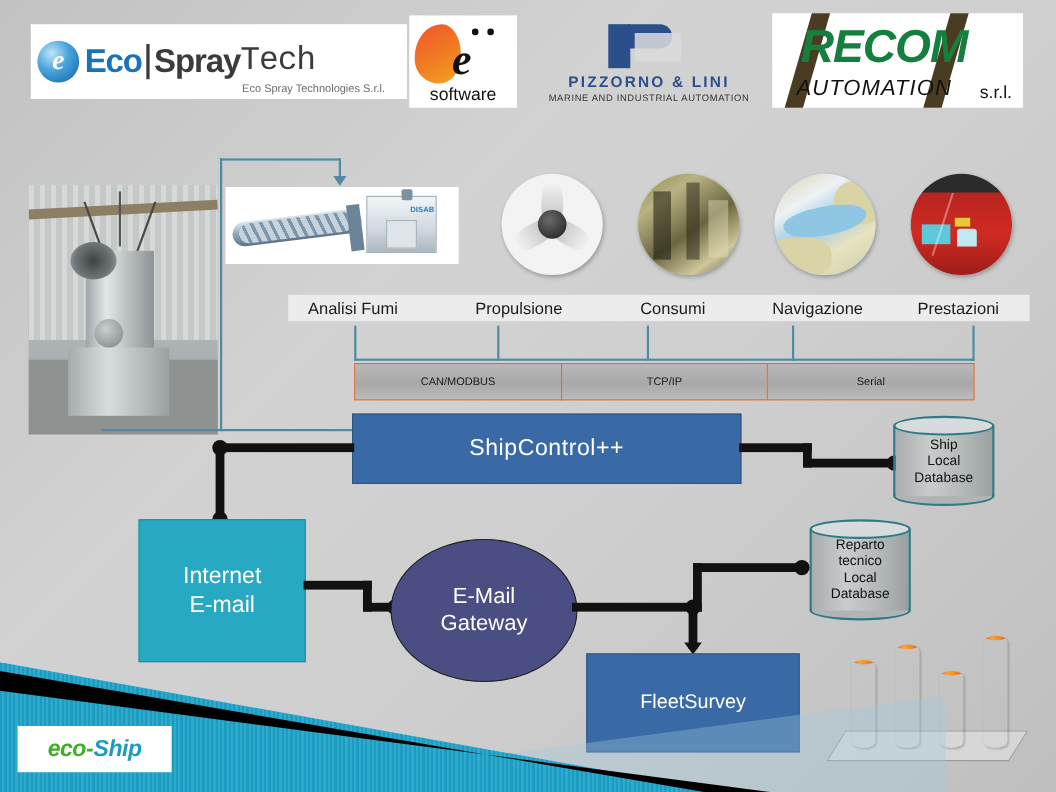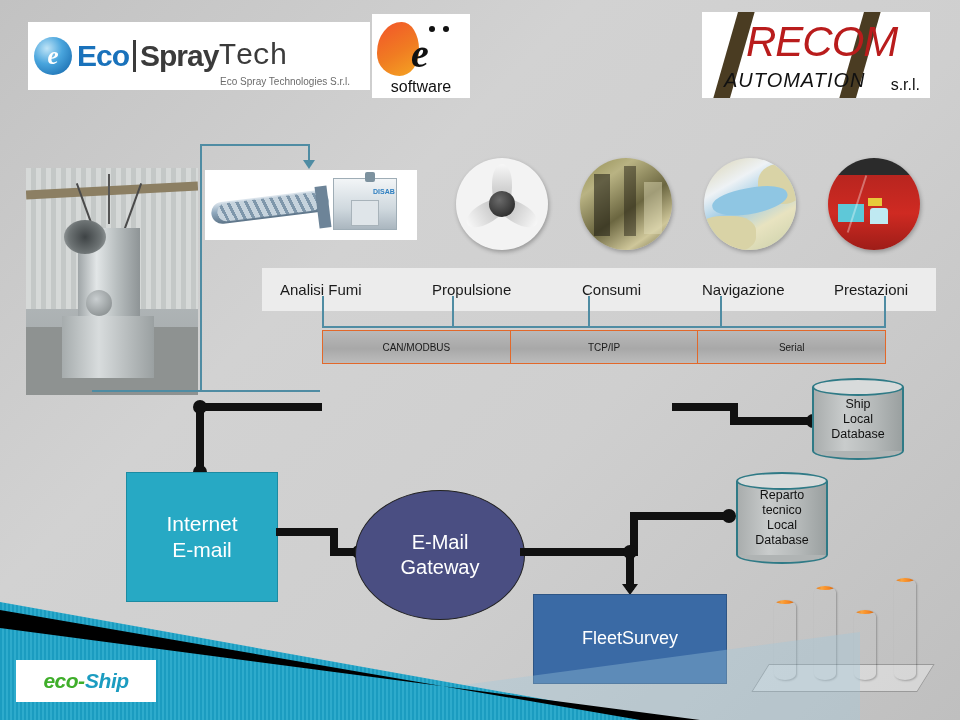--- a/index.html
+++ b/index.html
@@ -50,22 +50,22 @@
   .pz-p .bowl{position:absolute;left:18px;top:0;width:40px;height:22px;background:#2a4f8a;
      border-radius:0 11px 11px 0;}
   .pz-p .ghost{position:absolute;left:24px;top:8px;width:42px;height:26px;background:#dcdcdc;opacity:.85;}
   .pz-t1{font-size:14px;letter-spacing:2px;color:#2a4f8a;font-weight:bold;text-align:center;white-space:nowrap;}
   .pz-t2{font-size:8.5px;letter-spacing:.6px;color:#333;text-align:center;white-space:nowrap;margin-top:2px;}
 
   
   #logo-recom{left:702px;top:12px;width:228px;height:86px;overflow:hidden;}
   .rc-wrap{position:relative;width:100%;height:100%;}
   .rc-slash{position:absolute;width:16px;height:118px;background:#4a3c22;transform:rotate(16deg);top:-16px;}
-  .rc-main{position:absolute;left:44px;top:6px;font-size:42px;font-weight:normal;font-style:italic;
-     color:#b91c1c;letter-spacing:-1px;font-family:"Liberation Sans",sans-serif;}
+  .rc-main{position:absolute;left:26px;top:6px;font-size:42px;font-weight:bold;font-style:italic;
+     color:#15803d;letter-spacing:-1px;font-family:"Liberation Sans",sans-serif;}
   .rc-ind{position:absolute;left:22px;bottom:6px;font-size:20px;font-style:italic;color:#111;letter-spacing:1px;}
   .rc-srl{position:absolute;right:10px;bottom:4px;font-size:16px;color:#111;}
 
   
   #sistema-label{position:absolute;left:34px;top:118px;width:146px;height:50px;background:#eceaea;
      display:flex;flex-direction:column;align-items:center;justify-content:center;
      font-size:15px;color:#1a1a1a;line-height:1.18;text-align:center;}
   #sistema-photo{position:absolute;left:26px;top:168px;width:172px;height:227px;
      background:linear-gradient(180deg,#cdd2d4 0%,#b7bdbf 40%,#9ea3a4 100%);
      overflow:hidden;}
@@ -119,21 +119,21 @@
   .chart-land{position:absolute;left:-6px;top:58px;width:58px;height:36px;background:#d9d3a6;border-radius:40%;}
   .chart-land2{position:absolute;right:-8px;top:6px;width:46px;height:40px;background:#d9d3a6;border-radius:45%;}
   #thumb-hull{left:828px;top:158px;width:92px;height:92px;
      background:linear-gradient(180deg,#2b2b2b 0%,#2b2b2b 18%,#b8251f 19%,#cf2a22 60%,#9e1d18 100%);}
   .hull-deck{position:absolute;left:10px;top:46px;width:26px;height:18px;background:#5ec8d8;}
   .hull-win{position:absolute;left:42px;top:50px;width:18px;height:16px;background:#bfe9f2;border-radius:3px 3px 0 0;}
   .hull-yel{position:absolute;left:40px;top:40px;width:14px;height:8px;background:#e8c93a;}
   .hull-line{position:absolute;left:28px;top:16px;width:2px;height:60px;background:rgba(255,255,255,.35);transform:rotate(18deg);}
 
   
-  #category-bar{position:absolute;left:262px;top:268px;width:674px;height:43px;background:#ececec;
+  #category-bar{position:absolute;left:262px;top:268px;width:674px;height:24px;background:#ececec;
      display:flex;align-items:center;}
   .cat{font-size:15px;color:#1a1a1a;white-space:nowrap;position:absolute;}
 
   
   .bracket{position:absolute;background:#4f8ca3;}
 
   
   #protocol-bar{position:absolute;left:322px;top:330px;width:564px;height:34px;display:flex;}
   .proto{flex:1;border:1px solid #e2682a;border-right:none;
      background:linear-gradient(180deg,#b9b9b9 0%,#a8a8a8 55%,#bcbcbc 100%);
@@ -242,20 +242,29 @@
     <div class="logo-box" id="logo-ie">
       <div class="ie-wrap">
         <div class="ie-blob"></div>
         <div class="ie-dot" style="left:54px"></div>
         <div class="ie-dot" style="left:68px"></div>
         <div class="ie-e">e</div>
         <div class="ie-sw">software</div>
       </div>
     </div>
 
+    <div class="logo-box" id="logo-pizz">
+      <div class="pz-p">
+        <span class="stem"></span>
+          <span class="bowl"></span>
+          <span class="ghost"></span>
+      </div>
+      <div class="pz-t1">PIZZORNO &amp; LINI</div>
+      <div class="pz-t2">MARINE AND INDUSTRIAL AUTOMATION</div>
+    </div>
 
     <div class="logo-box" id="logo-recom">
       <div class="rc-wrap">
         <span class="rc-slash" style="left:24px"></span>
         <span class="rc-slash" style="left:150px"></span>
         <span class="rc-main">RECOM</span>
         <span class="rc-ind">AUTOMATION</span>
         <span class="rc-srl">s.r.l.</span>
       </div>
     </div>
@@ -331,20 +340,21 @@
   <div class="bracket" style="left:588px;top:296px;width:2px;height:32px;"></div>
   <div class="bracket" style="left:720px;top:296px;width:2px;height:32px;"></div>
   <div class="bracket" style="left:884px;top:296px;width:2px;height:32px;"></div>
 
   <div id="protocol-bar">
     <div class="proto">CAN/MODBUS</div>
     <div class="proto">TCP/IP</div>
     <div class="proto">Serial</div>
   </div>
 
+  <div id="shipcontrol">ShipControl++</div>
 
   <div class="wire" style="left:196px;top:403px;width:126px;height:8px;"></div>
   <div class="wire" style="left:196px;top:403px;width:8px;height:104px;"></div>
   <div class="dot" style="left:193px;top:400px;"></div>
   <div class="dot" style="left:193px;top:465px;"></div>
 
   <div class="wire" style="left:672px;top:403px;width:66px;height:8px;"></div>
   <div class="wire" style="left:730px;top:403px;width:8px;height:22px;"></div>
   <div class="wire" style="left:730px;top:417px;width:84px;height:8px;"></div>
   <div class="dot" style="left:806px;top:414px;"></div>

